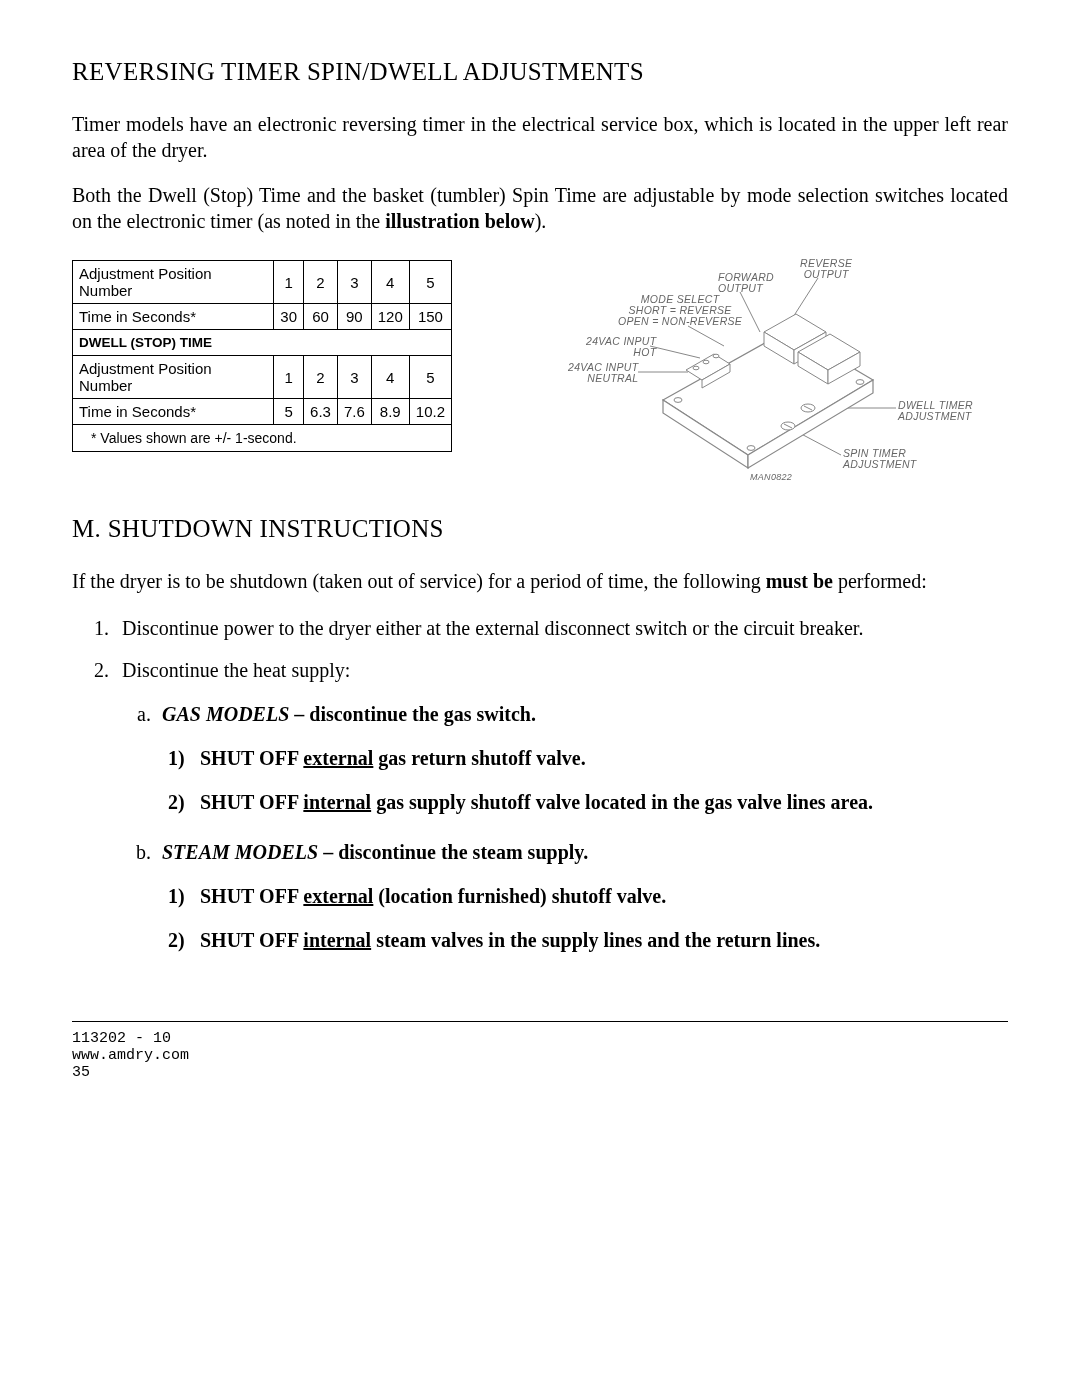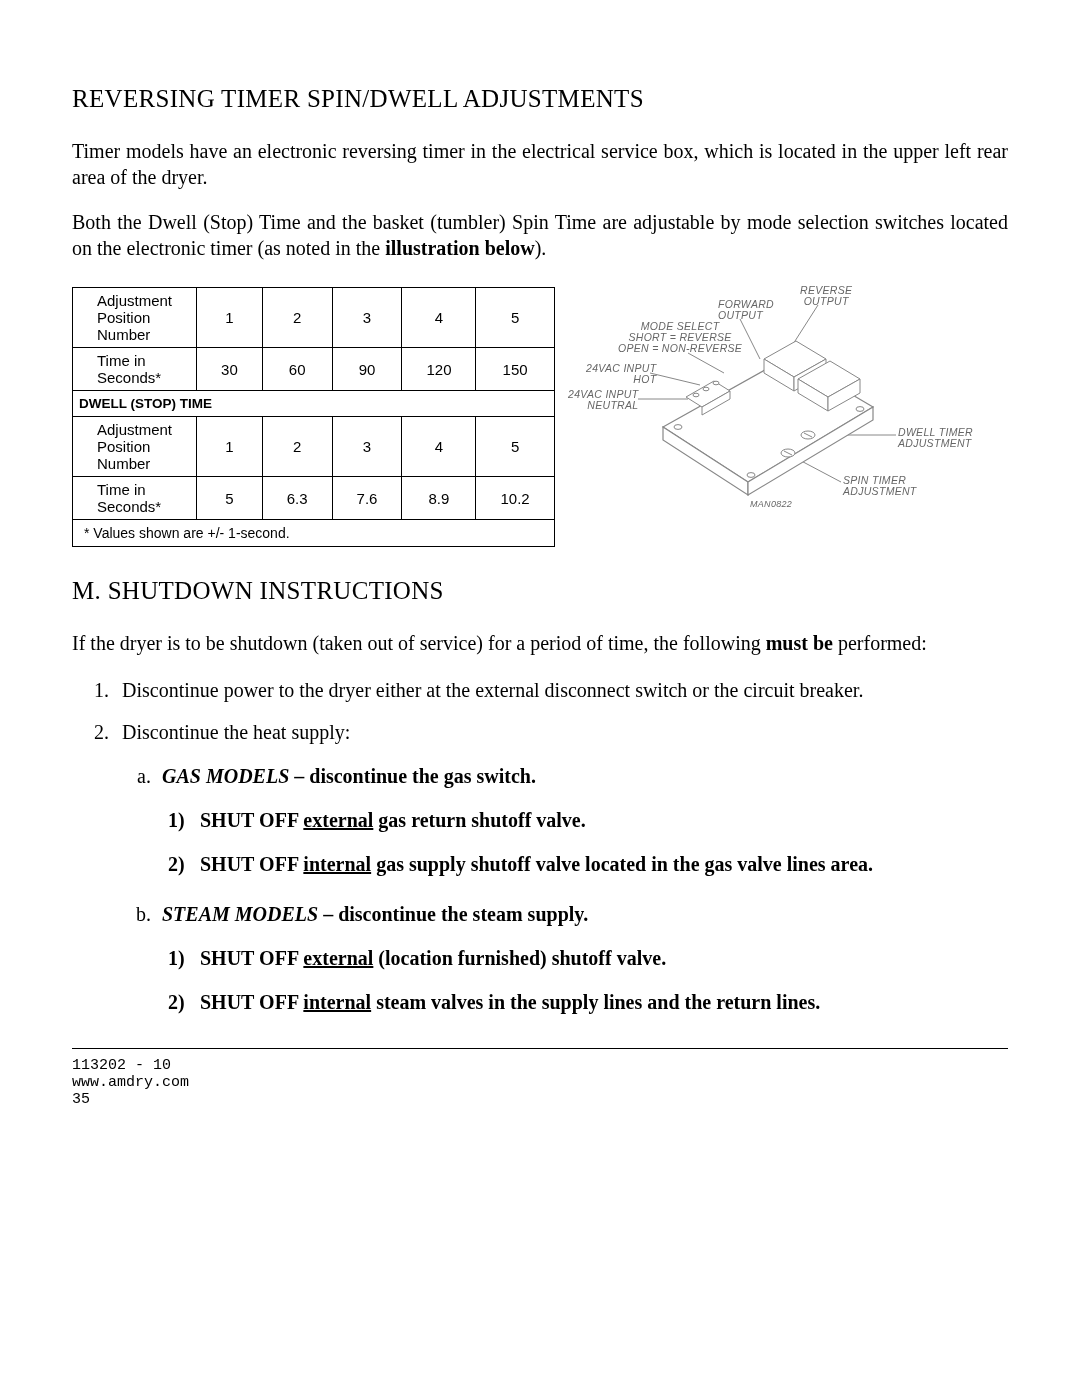--- a/index.html
+++ b/index.html
@@ -9,21 +9,20 @@
     background: #fff;
     font-family: "Times New Roman", Times, serif;
     color: #000;
   }
   .page {
     width: 1080px;
     height: 1123px;
     position: relative;
     box-sizing: border-box;
     padding: 58px 72px 0 72px;
-    margin-top: 27px;
   }
   .h1 {
     font-size: 25px;
     letter-spacing: 0.3px;
     margin: 0 0 26px 0;
     font-weight: 400;
   }
   .para {
     font-size: 20px;
     line-height: 1.28;
@@ -44,21 +43,21 @@
 
   
   table.tl {
     border-collapse: collapse;
     width: 100%;
     font-family: Arial, Helvetica, sans-serif;
     font-size: 15px;
   }
   table.tl th, table.tl td {
     border: 1px solid #000;
-    padding: 4px 24px;
+    padding: 4px 6px;
     text-align: center;
   }
   table.tl .title {
     font-weight: 700;
     font-size: 19px;
     text-align: center;
     padding: 6px 4px;
   }
   table.tl .secthdr {
     font-weight: 700;
@@ -67,21 +66,21 @@
     padding: 5px 6px;
   }
   table.tl .rowlabel {
     text-align: left;
     font-size: 15px;
   }
   table.tl .footnote {
     text-align: left;
     font-size: 14px;
     border-top: 1px solid #000;
-    padding: 5px 11px;
+    padding: 5px 18px;
   }
 
   
   .illus {
     position: relative;
     width: 100%;
     height: 225px;
   }
   .ill-label {
     position: absolute;

